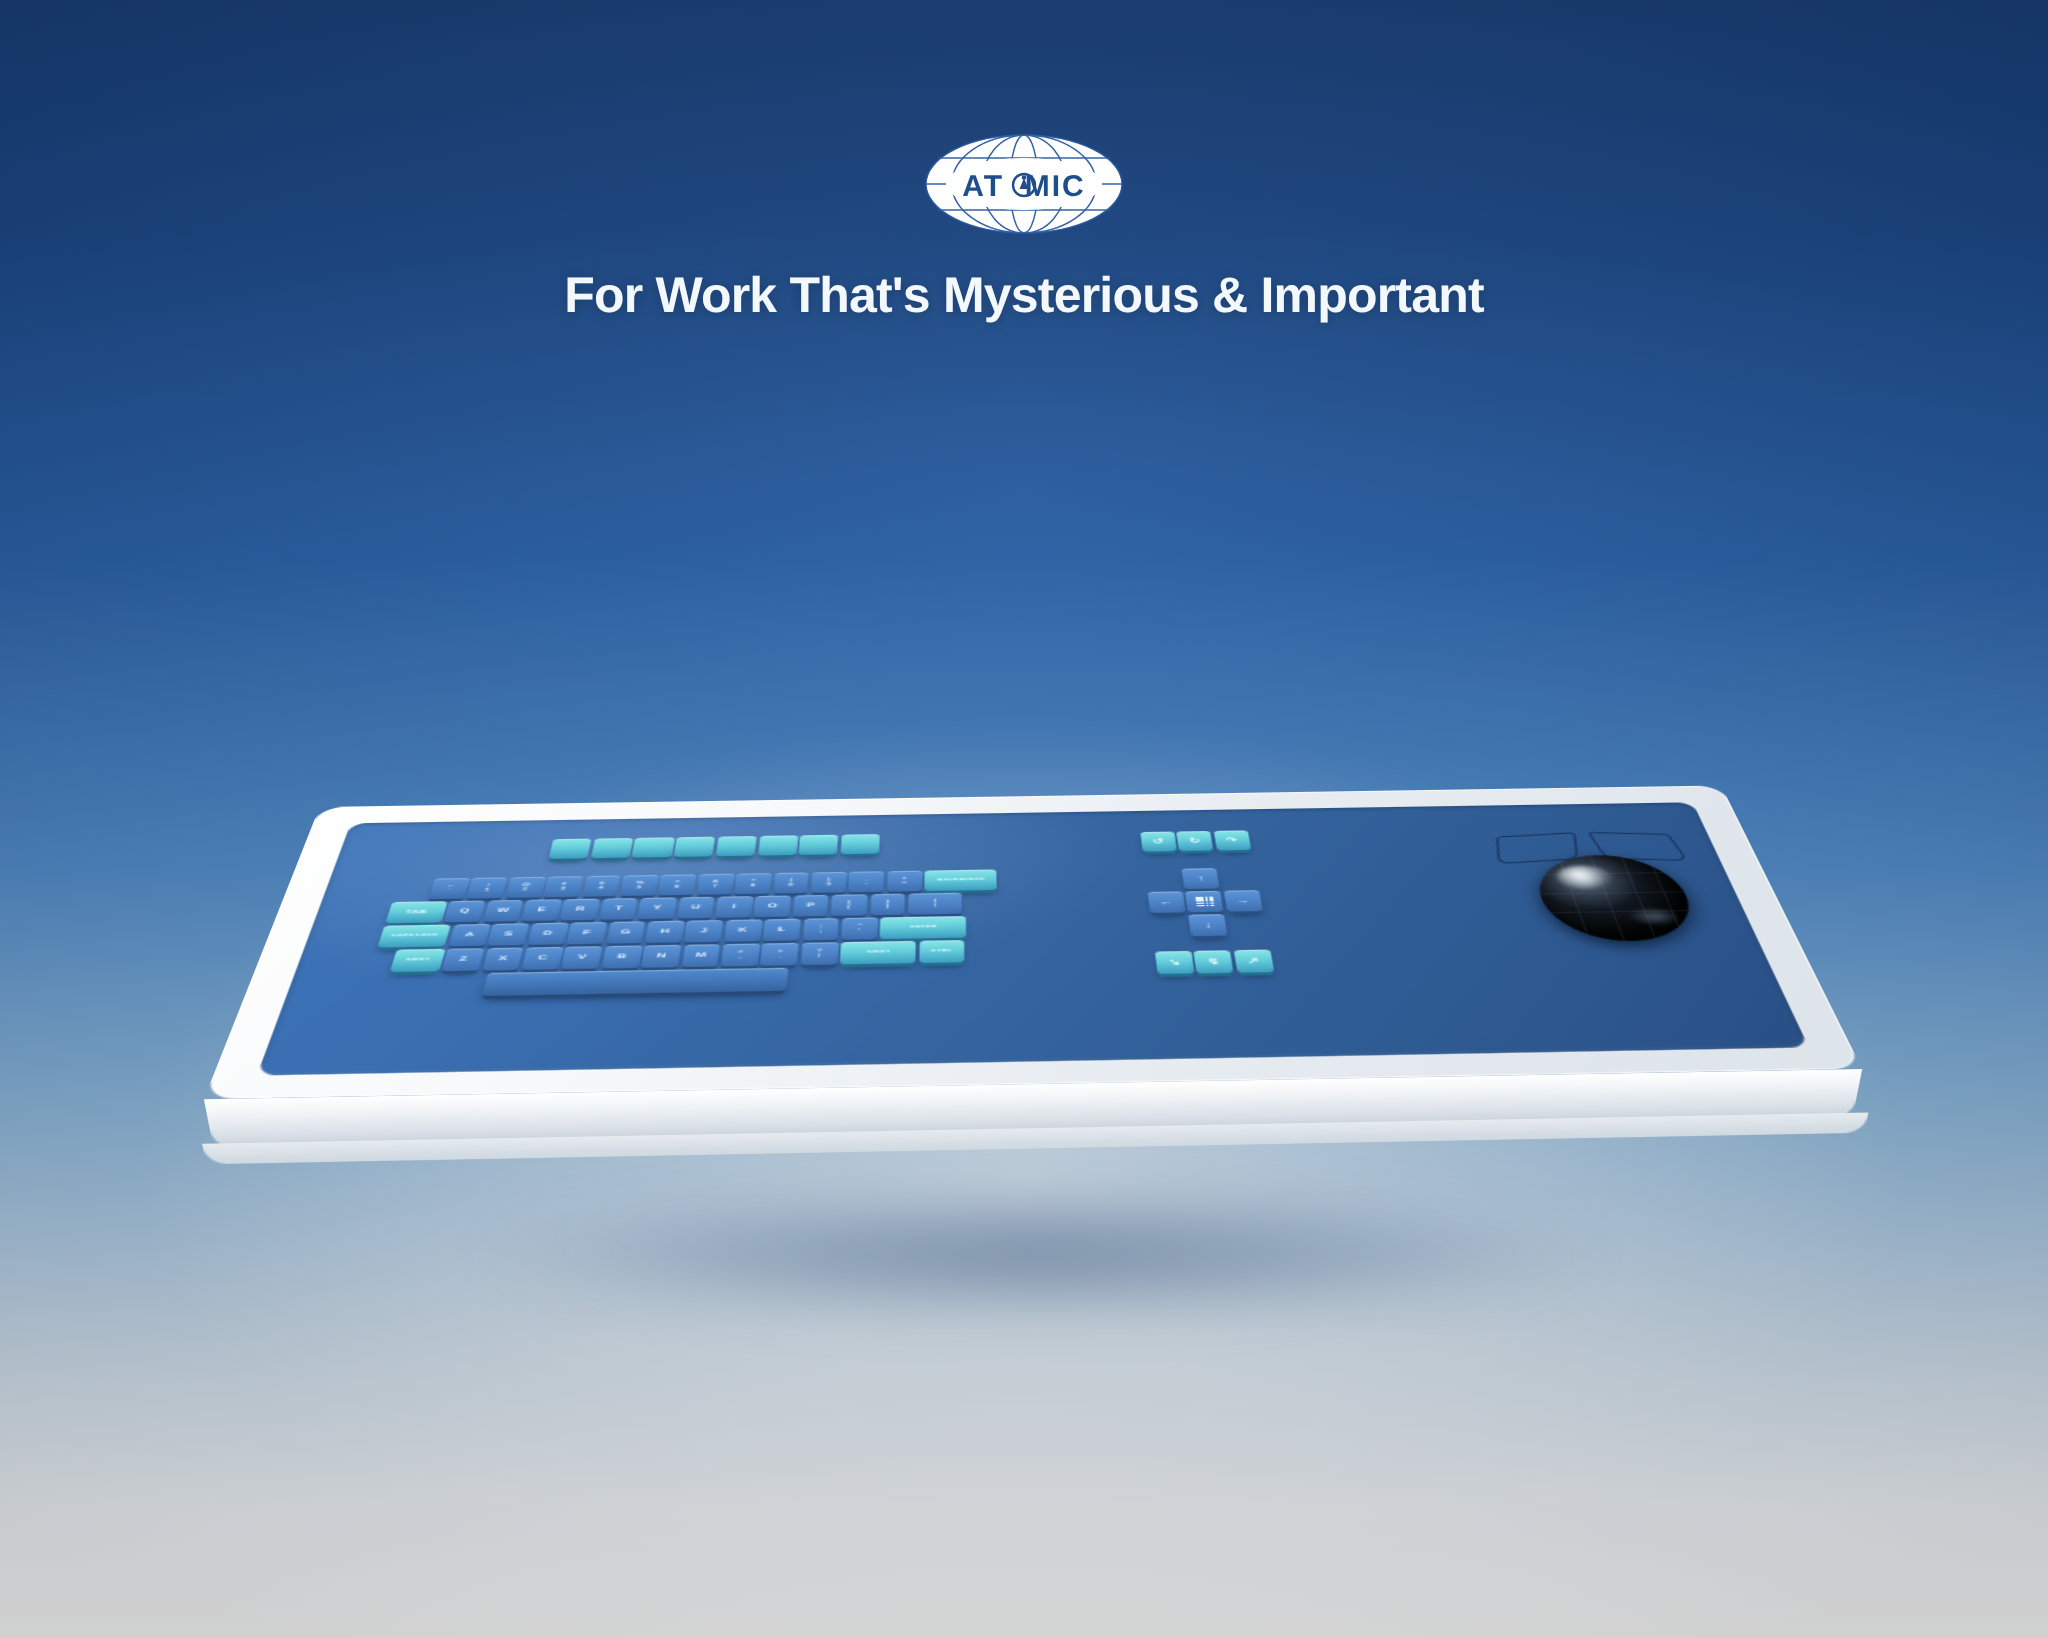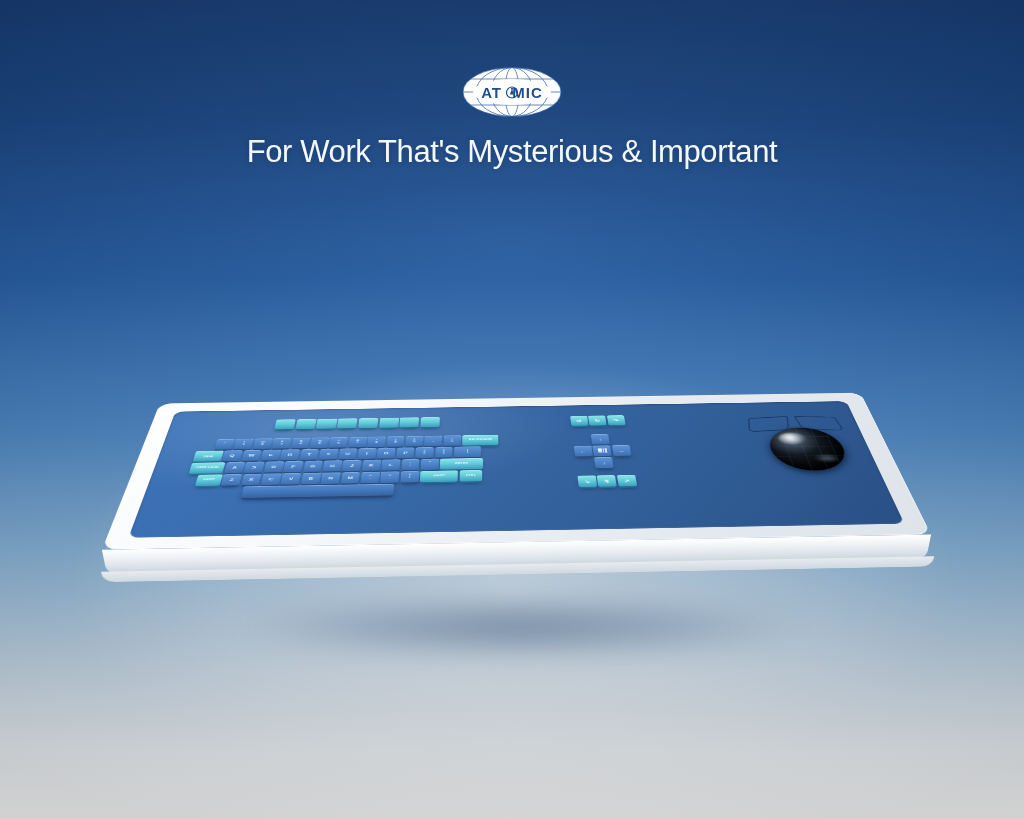--- a/index.html
+++ b/index.html
@@ -38,21 +38,21 @@
 
   .title{
     margin-top:42px;
     font-size:59px; font-weight:bold; color:#ffffff;
     letter-spacing:-1.4px;
     text-shadow:0 2px 10px rgba(0,0,0,.22);
     font-family:"Liberation Sans", sans-serif;
   }
   .subtitle{
     margin-top:16px;
-    font-size:31px; font-weight:normal; color:#f3f8fc;
+    font-size:25px; font-weight:bold; color:#f3f8fc;
     letter-spacing:-0.4px;
     text-shadow:0 1px 6px rgba(0,0,0,.2);
   }
 
   
   .board-shadow{
     position:absolute; left:140px; top:588px; width:760px; height:78px;
     background: radial-gradient(ellipse 50% 50% at 50% 50%, rgba(30,62,105,.52) 0%, rgba(40,75,120,.26) 45%, rgba(60,95,140,0) 75%);
     filter: blur(14px);
     z-index:1;

